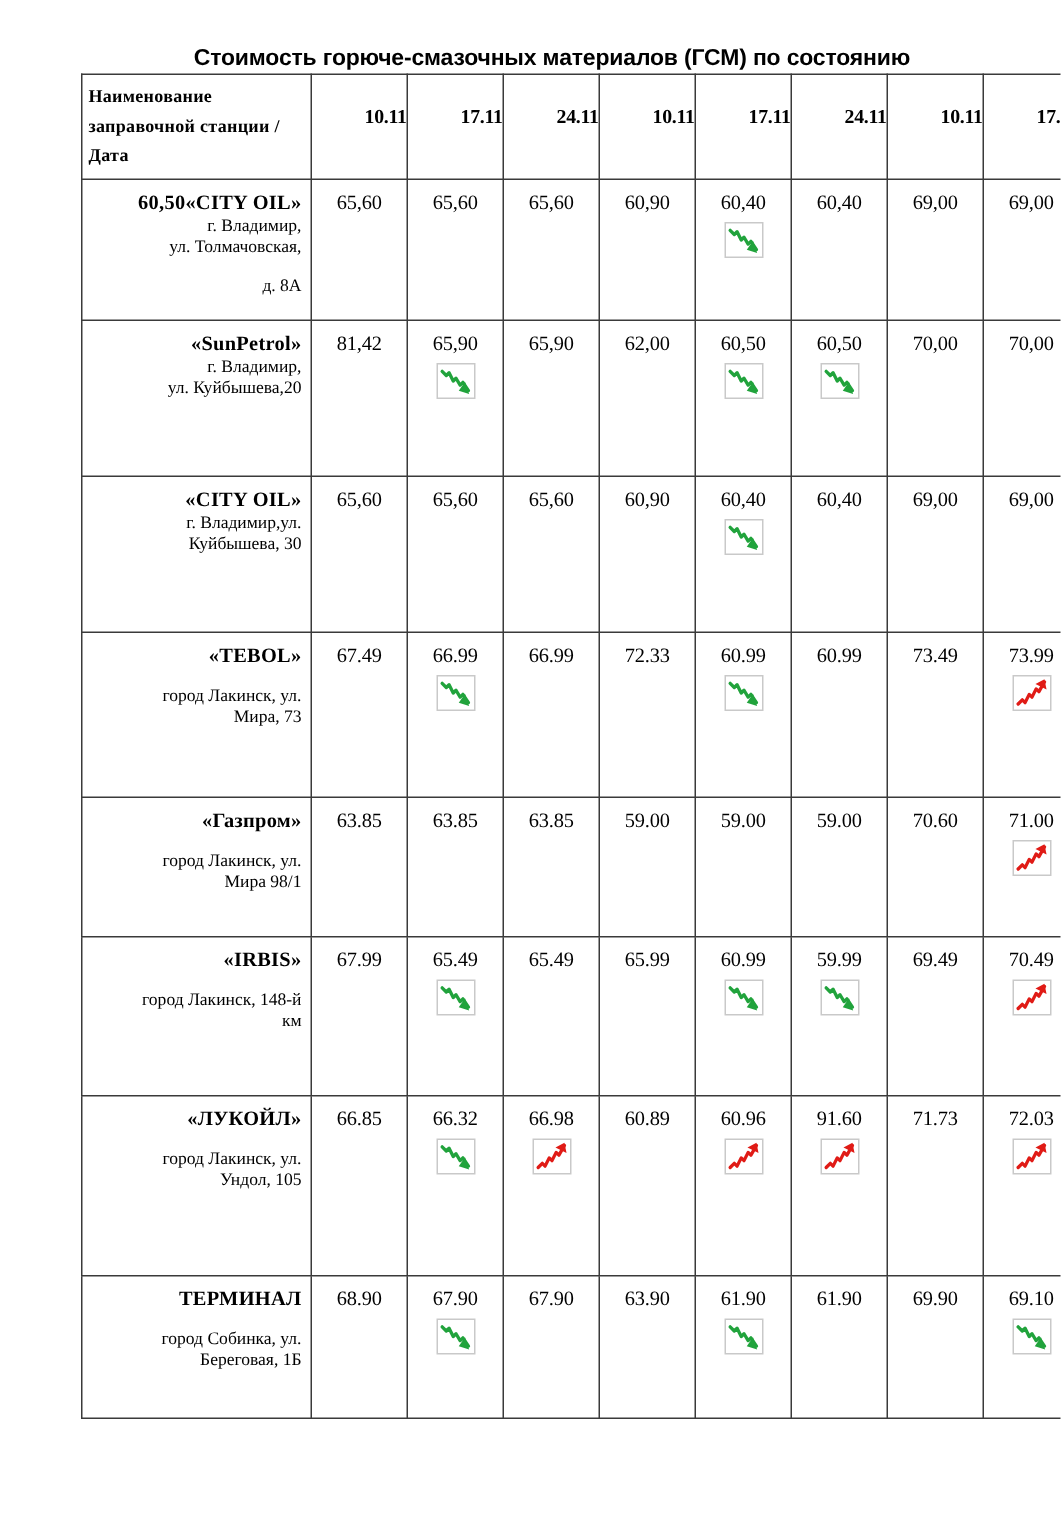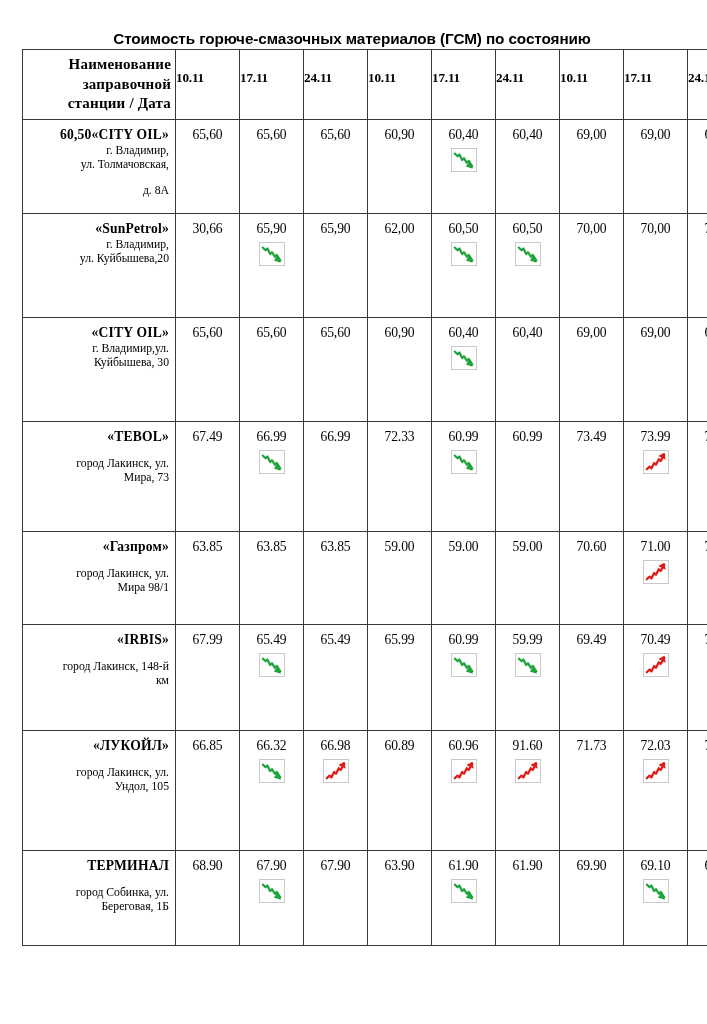--- a/index.html
+++ b/index.html
@@ -12,20 +12,21 @@
     height: 1024px;
     font-family: "Liberation Serif", serif;
     color: #000000;
     overflow: hidden;
   }
   .page {
     position: relative;
     width: 704px;
     height: 1024px;
     box-sizing: border-box;
+    padding-left: 32px;
   }
 
   
   .title-block {
     padding: 28px 26px 0 26px;
     text-align: center;
   }
   .title-line {
     font-family: "Liberation Sans", sans-serif;
     font-weight: bold;
@@ -71,30 +72,30 @@
     padding: 0;
     vertical-align: top;
     background: #ffffff;
   }
 
   col.c-name  { width: 153px; }
   col.c-val   { width: 64px; }
 
   
   .hdr-name {
-    text-align: right;
+    text-align: left;
     font-family: "Liberation Serif", serif;
     font-weight: bold;
-    font-size: 15px;
+    font-size: 12px;
     line-height: 19.5px;
     padding: 5px 4px 5px 4px !important;
     letter-spacing: 0.2px;
   }
   .hdr-date {
-    text-align: left;
+    text-align: right;
     font-family: "Liberation Serif", serif;
     font-weight: bold;
     font-size: 13.2px;
     padding-top: 20px !important;
     letter-spacing: -0.2px;
   }
 
   
   .cell-name {
     text-align: right;
@@ -227,21 +228,21 @@
               <span class="val-txt">69,00</span>
             </td>
           </tr>
           <tr class="r-2">
             <td class="cell-name">
               <span class="nm">«SunPetrol»</span>
               <span class="ad">г. Владимир,</span>
               <span class="ad">ул. Куйбышева,20</span>
             </td>
             <td class="cell-val">
-              <span class="val-txt">30,66</span>
+              <span class="val-txt">81,42</span>
             </td>
             <td class="cell-val"><span class="val-txt">65,90</span><span class="trend"><svg viewBox="0 0 26 24" preserveAspectRatio="none">
                   <polyline points="3,5 6,8 8,6 11,12 13,10 16,15 18,13 22,19" fill="none" stroke="#21a33c" stroke-width="2.4" stroke-linejoin="round" stroke-linecap="round"></polyline>
                   <polygon points="22.5,21.5 15,19 19.5,12.5" fill="#21a33c"></polygon>
                 </svg></span></td>
             <td class="cell-val">
               <span class="val-txt">65,90</span>
             </td>
             <td class="cell-val">
               <span class="val-txt">62,00</span>

